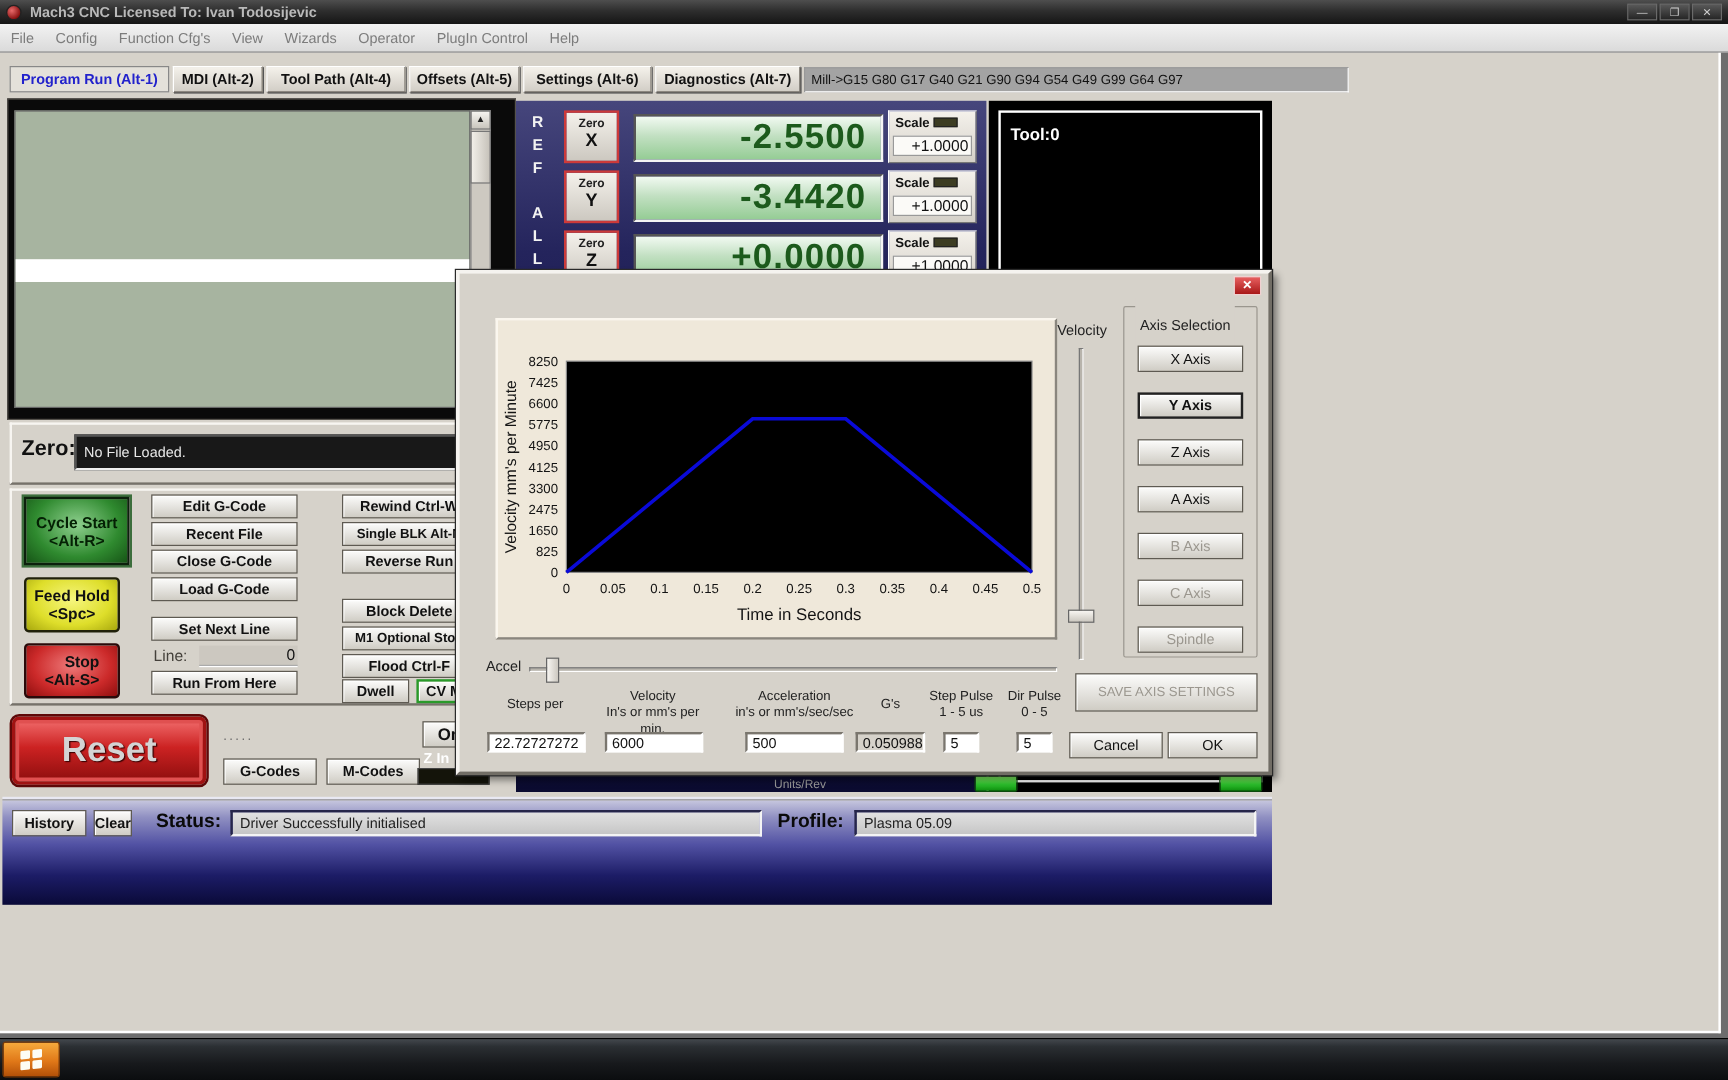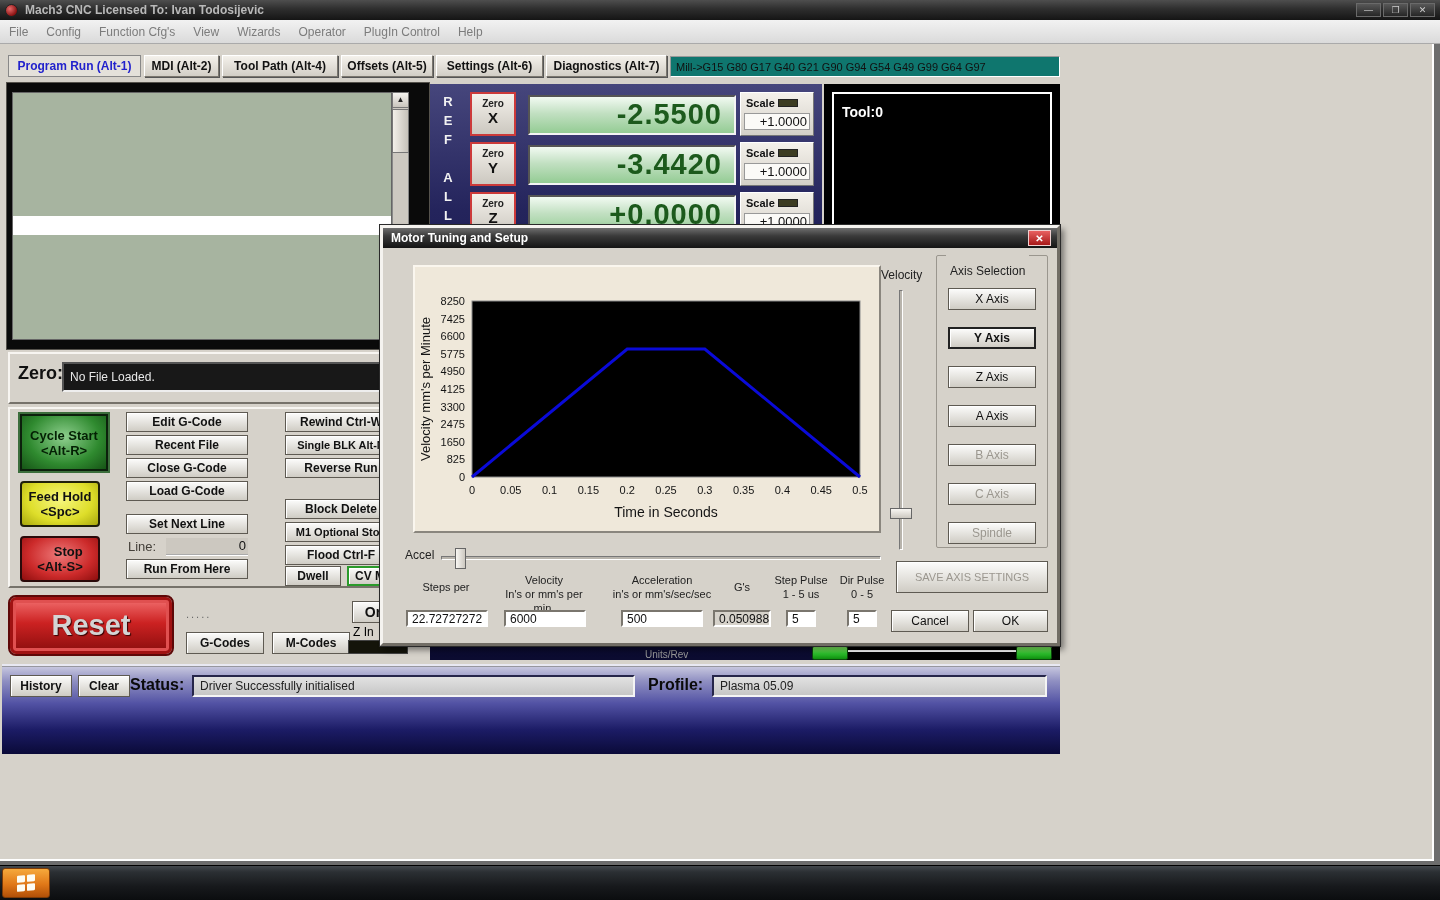--- a/index.html
+++ b/index.html
@@ -24,21 +24,21 @@
   #client { left:0; top:44px; width:1434px; height:817px; background:#d6d2ca;
     border-right:2px solid #fff; border-bottom:2px solid #fff; }
 
   
   .tab { top:55px; height:22px; background:linear-gradient(180deg,#f4f1eb,#d2cec6);
     border:1px solid #7a766e; border-top:1px solid #fff; border-left:1px solid #fff;
     box-shadow:1px 1px 0 #555; font-size:12px; font-weight:bold; color:#111;
     display:flex; align-items:center; justify-content:center; }
   .tab.active { background:#e4e1da; color:#2222cc; box-shadow:none;
     border:1px solid #888; }
-  #gmodes { left:670px; top:56px; width:390px; height:21px; background:#0f766e;
+  #gmodes { left:670px; top:56px; width:454px; height:21px; background:#a3a3a3;
     border:1px solid #999; border-right-color:#fff; border-bottom-color:#fff;
     font-size:11px; color:#111; display:flex; align-items:center; padding-left:5px; }
 
   
   #gcode-frame { left:6px; top:82px; width:424px; height:268px; background:#0a0a0a;
     border:1px solid #55524c; }
   #gcode-list { left:12px; top:92px; width:380px; height:248px; background:#a7b4a0;
     border:1px solid #666; }
   #gcode-current { left:13px; top:216px; width:378px; height:19px; background:#ffffff; }
   #gc-scroll { left:392px; top:92px; width:17px; height:248px; background:#cdc9c1; border:1px solid #888; }
@@ -111,37 +111,37 @@
   
   #reset-btn { left:10px; top:597px; width:162px; height:57px;
     border:3px solid #a01212; outline:2px solid #5e0808; border-radius:6px;
     background:linear-gradient(180deg,#f06a6a 0%,#cc2222 45%,#8e0e0e 100%);
     box-shadow:inset 0 0 0 3px #e05050; color:#d4d4d4; font-size:29px; font-weight:bold;
     text-shadow:1px 1px 1px #300; display:flex; align-items:center; justify-content:center;text-align:right; }
   #dots { left:186px; top:608px; font-size:11px; color:#6a6a6a; letter-spacing:2px; }
   #gcodes-btn { left:186px; top:632px; width:78px; height:22px; }
   #mcodes-btn { left:272px; top:632px; width:78px; height:22px; }
   #partial-on { left:352px; top:601px; width:42px; height:22px; font-size:14px; }
-  #z-in { left:353px; top:625px; font-size:12px; color:#000000; }
+  #z-in { left:353px; top:625px; font-size:12px; color:#ffffff;font-weight:bold; }
   #z-in-box { left:348px; top:640px; width:60px; height:14px; background:#14140a; border:1px solid #444; }
 
   
   #units-label { left:645px; top:649px; font-size:10px; color:#9a9a9a; }
   #units-box { left:700px; top:676px; width:106px; height:17px;
     background:linear-gradient(180deg,#e0e09a,#b2b25e); border:1px solid #55552a;
     color:#3c3c0c; font-size:14px; font-weight:bold; text-align:left; }
   .green-led { height:14px; border:1px solid #0c4a0c; border-radius:2px;
     background:linear-gradient(180deg,#8cfc6a 0%,#2ec22e 55%,#0e8e0e 100%); }
 
   
   #status-panel { left:2px; top:664px; width:1058px; height:90px;
     border-top:3px ridge #e8e8f2;
     background:linear-gradient(180deg,#c6c6de 0%,#9090c2 16%,#5252a4 42%,#1c1c66 72%,#0a0a38 100%); }
   #history-btn { left:10px; top:675px; width:62px; height:22px; }
-  #clear-btn { left:78px; top:675px; width:52px; height:22px; }
+  #clear-btn { left:78px; top:675px; width:32px; height:22px; }
   #status-label { left:130px; top:676px; font-size:16px; font-weight:bold; color:#0a0a0a; }
   .bar-field { top:675px; height:22px; background:linear-gradient(180deg,#e2e2e2,#c6c6c6);
     border:2px solid; border-color:#26264a #f4f4f4 #f4f4f4 #26264a; font-size:12px; color:#222;
     display:flex; align-items:center; padding-left:6px; }
   #profile-label { left:648px; top:676px; font-size:16px; font-weight:bold; color:#0a0a0a; }
 
   
   #dialog { left:380px; top:225px; width:680px; height:421px; background:#d6d2ca;
     border:3px solid; border-color:#f5f3ef #716d65 #716d65 #f5f3ef; outline:1px solid #2a2a2a;
     box-shadow:4px 4px 6px rgba(0,0,0,.45); z-index:50; }
@@ -323,23 +323,20 @@
 
 <div id="status-panel" class="abs"></div>
 <div id="history-btn" class="sbtn abs">History</div>
 <div id="clear-btn" class="sbtn abs">Clear</div>
 <div id="status-label" class="abs">Status:</div>
 <div class="bar-field abs" style="left:192px;width:443px;">Driver Successfully initialised</div>
 <div id="profile-label" class="abs">Profile:</div>
 <div class="bar-field abs" style="left:712px;width:335px;">Plasma 05.09</div>
 
 <div id="dialog" class="abs">
-  <div id="dlg-title" class="abs">
-    <span>Motor Tuning and Setup</span>
-  </div>
   <div id="dlg-close" class="abs">✕</div>
 
   <div id="chart-panel" class="abs">
     <div id="chart-svg-holder" class="abs"><svg xmlns="http://www.w3.org/2000/svg" width="468" height="238">
           <rect x="57" y="8" width="388" height="176" fill="#000000" stroke="#8a8a8a"></rect>
           <text x="50" y="188" text-anchor="end" font-size="11" font-family="Liberation Sans, sans-serif" fill="#141414">0</text>
           <text x="50" y="170.4" text-anchor="end" font-size="11" font-family="Liberation Sans, sans-serif" fill="#141414">825</text>
           <text x="50" y="152.8" text-anchor="end" font-size="11" font-family="Liberation Sans, sans-serif" fill="#141414">1650</text>
           <text x="50" y="135.2" text-anchor="end" font-size="11" font-family="Liberation Sans, sans-serif" fill="#141414">2475</text>
           <text x="50" y="117.6" text-anchor="end" font-size="11" font-family="Liberation Sans, sans-serif" fill="#141414">3300</text>

